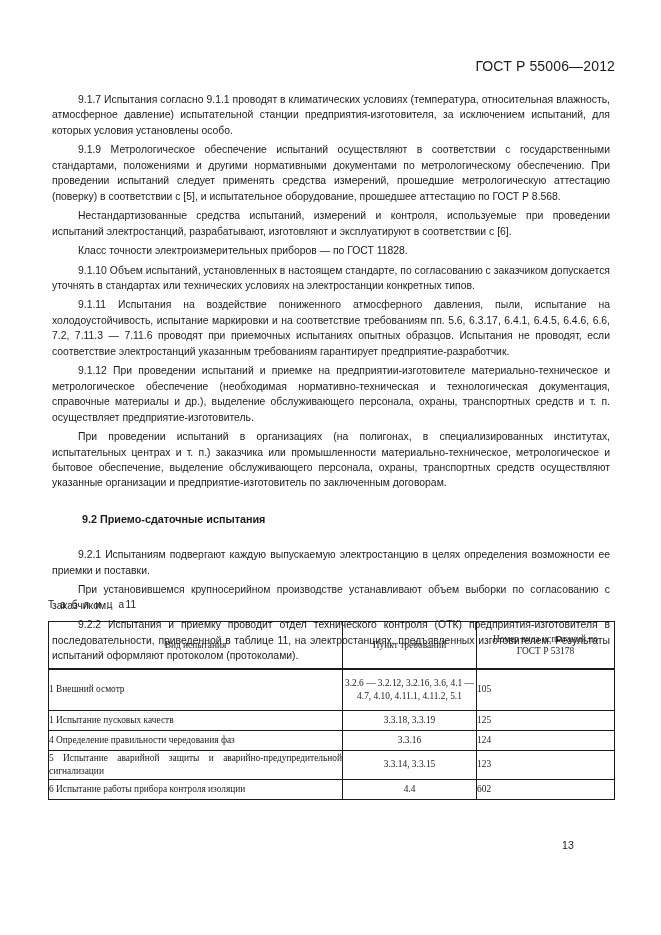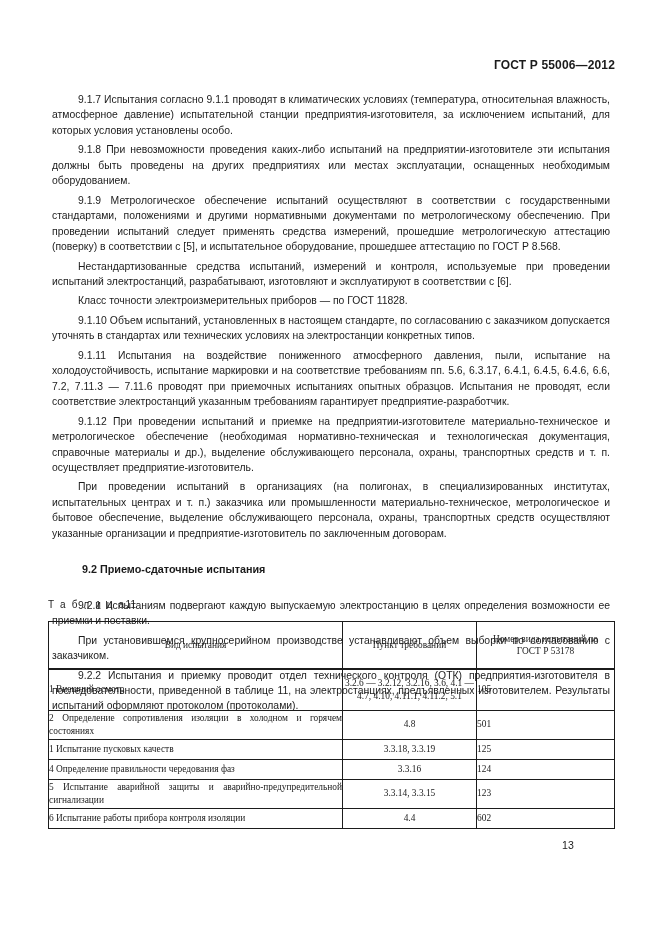--- a/index.html
+++ b/index.html
@@ -20,22 +20,22 @@
     left: 0; top: 0;
     width: 661px;
     height: 935px;
     overflow: hidden;
   }
   
   .doc-header {
     position: absolute;
     right: 46px;
     top: 58px;
-    font-size: 12px;
-    font-weight: bold;
+    font-size: 14px;
+    font-weight: normal;
     letter-spacing: 0.15px;
     white-space: nowrap;
   }
   
   .content {
     position: absolute;
     left: 48px;
     top: 88px;
     width: 566px;
   }
@@ -127,21 +127,20 @@
 </style>
 </head>
 <body>
 
 <div class="page">
 
   <div class="doc-header">ГОСТ Р 55006—2012</div>
 
   <div class="content">
     <p class="para">9.1.7 Испытания согласно 9.1.1 проводят в климатических условиях (температура, относительная влажность, атмосферное давление) испытательной станции предприятия-изготовителя, за исключением испытаний, для которых условия установлены особо.</p>
-    <p class="para">9.1.8 При невозможности проведения каких-либо испытаний на предприятии-изготовителе эти испытания должны быть проведены на других предприятиях или местах эксплуатации, оснащенных необходимым оборудованием.</p>
     <p class="para">9.1.9 Метрологическое обеспечение испытаний осуществляют в соответствии с государственными стандартами, положениями и другими нормативными документами по метрологическому обеспечению. При проведении испытаний следует применять средства измерений, прошедшие метрологическую аттестацию (поверку) в соответствии с [5], и испытательное оборудование, прошедшее аттестацию по ГОСТ Р 8.568.</p>
     <p class="para">Нестандартизованные средства испытаний, измерений и контроля, используемые при проведении испытаний электростанций, разрабатывают, изготовляют и эксплуатируют в соответствии с [6].</p>
     <p class="para">Класс точности электроизмерительных приборов — по ГОСТ 11828.</p>
     <p class="para">9.1.10 Объем испытаний, установленных в настоящем стандарте, по согласованию с заказчиком допускается уточнять в стандартах или технических условиях на электростанции конкретных типов.</p>
     <p class="para">9.1.11 Испытания на воздействие пониженного атмосферного давления, пыли, испытание на холодоустойчивость, испытание маркировки и на соответствие требованиям пп. 5.6, 6.3.17, 6.4.1, 6.4.5, 6.4.6, 6.6, 7.2, 7.11.3 — 7.11.6 проводят при приемочных испытаниях опытных образцов. Испытания не проводят, если соответствие электростанций указанным требованиям гарантирует предприятие-разработчик.</p>
     <p class="para">9.1.12 При проведении испытаний и приемке на предприятии-изготовителе материально-техническое и метрологическое обеспечение (необходимая нормативно-техническая и технологическая документация, справочные материалы и др.), выделение обслуживающего персонала, охраны, транспортных средств и т. п. осуществляет предприятие-изготовитель.</p>
     <p class="para">При проведении испытаний в организациях (на полигонах, в специализированных институтах, испытательных центрах и т. п.) заказчика или промышленности материально-техническое, метрологическое и бытовое обеспечение, выделение обслуживающего персонала, охраны, транспортных средств осуществляют указанные организации и предприятие-изготовитель по заключенным договорам.</p>
 
     <div class="gap-before-head"></div>
     <h3 class="section-head">9.2 Приемо-сдаточные испытания</h3>
@@ -168,25 +167,20 @@
         <th class="c2">Пункт требований</th>
         <th class="c3">Номер вида испытаний по ГОСТ Р 53178</th>
       </tr>
     </thead>
     <tbody>
       <tr class="tall">
         <td class="name-cell">1 Внешний осмотр</td>
         <td class="pt-cell">3.2.6 — 3.2.12, 3.2.16, 3.6, 4.1 — 4.7, 4.10, 4.11.1, 4.11.2, 5.1</td>
         <td class="num-cell">105</td>
       </tr>
-      <tr class="two-line">
-        <td class="name-cell">2 Определение сопротивления изоляции в холодном и горячем состояниях</td>
-        <td class="pt-cell">4.8</td>
-        <td class="num-cell">501</td>
-      </tr>
       <tr class="one-line">
         <td class="name-cell">1 Испытание пусковых качеств</td>
         <td class="pt-cell">3.3.18, 3.3.19</td>
         <td class="num-cell">125</td>
       </tr>
       <tr class="one-line">
         <td class="name-cell">4 Определение правильности чередования фаз</td>
         <td class="pt-cell">3.3.16</td>
         <td class="num-cell">124</td>
       </tr>

